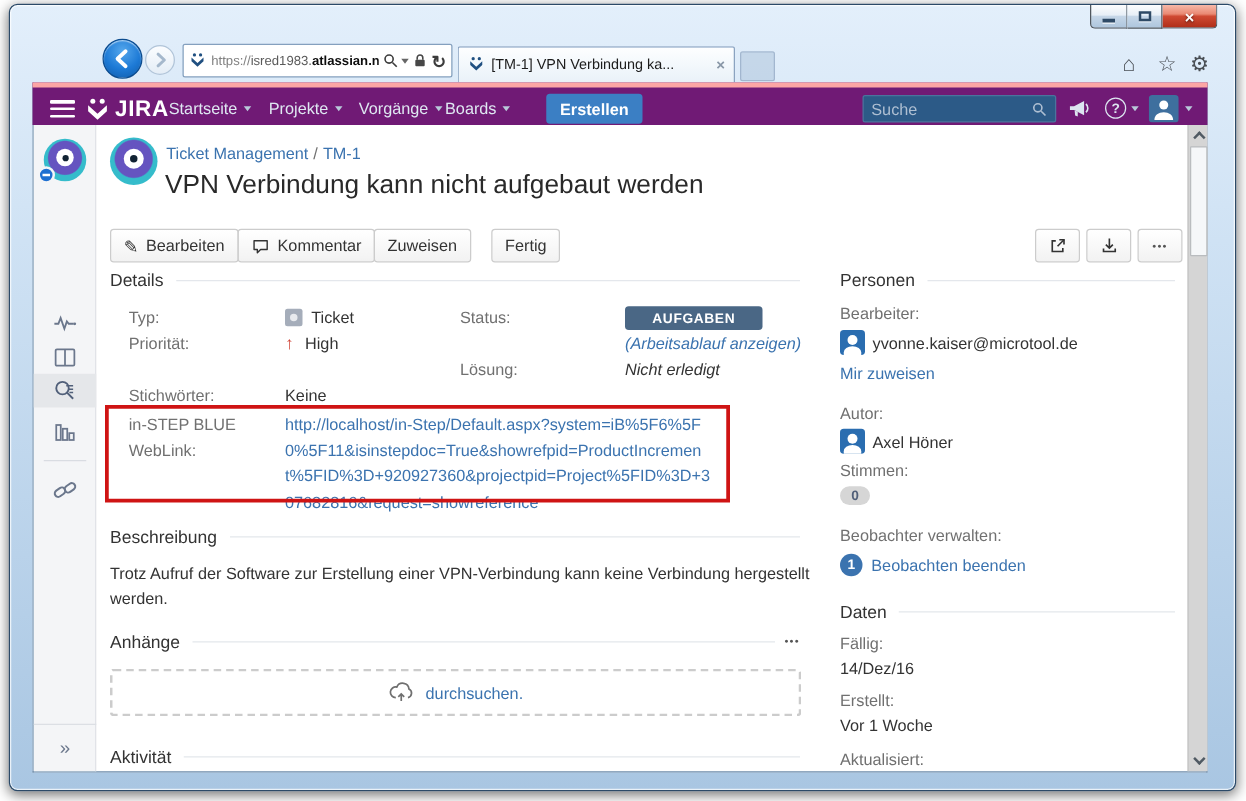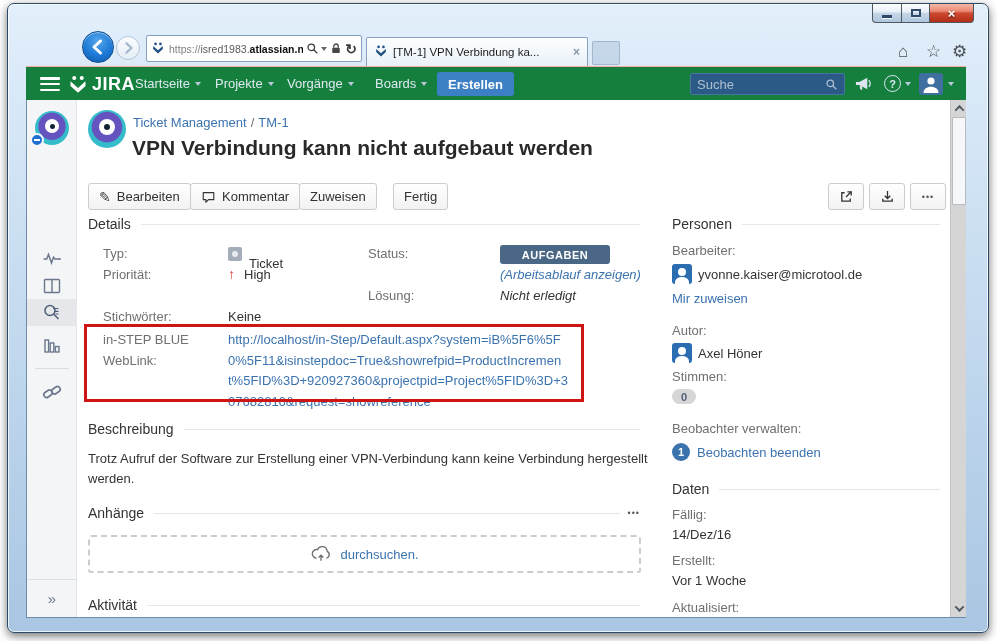--- a/index.html
+++ b/index.html
@@ -52,29 +52,29 @@
     background:rgba(140,165,195,.30); border:1px solid rgba(120,145,175,.45); border-radius:2px; }
 
   .frame-ico { position:absolute; top:43px; font-size:17px; color:#4a4f55; line-height:1; }
   #ico-home { left:898px; } #ico-star { left:926px; } #ico-gear { left:952px; }
 
   
   #client { position:absolute; left:26px; top:66px; width:940px; height:552px; background:#fff;
     border:1px solid #6d8cab; border-top:none; }
 
   
-  #navbar { position:absolute; left:26px; top:66px; width:940px; height:34px; background:#15803d;
-    border-top:1px solid #fca5a5; display:flex; align-items:center; color:#dce5f0; }
+  #navbar { position:absolute; left:26px; top:66px; width:940px; height:34px; background:#701a75;
+    border-top:4px solid #fca5a5; display:flex; align-items:center; color:#dce5f0; }
   #hamburger { position:absolute; left:14px; top:10px; width:20px; height:14px; display:flex;
     flex-direction:column; justify-content:space-between; }
   #hamburger div { height:2.5px; background:#fff; border-radius:1px; }
   #brand { position:absolute; left:42px; top:7px; display:flex; align-items:center; color:#fff; }
   #brand-text { font-size:18px; font-weight:bold; letter-spacing:.5px; margin-left:4px; }
   .nav-item { position:absolute; top:9px; font-size:13px; color:#dfe8f2; display:flex; align-items:center; gap:5px; }
-  #nav-0 { left:109px; } #nav-1 { left:189px;text-align:right; } #nav-2 { left:261px; } #nav-3 { left:349px; }
+  #nav-0 { left:109px; } #nav-1 { left:189px;text-align:right; } #nav-2 { left:261px; } #nav-3 { left:330px; }
   .caret-nav { width:0; height:0; border-left:3.5px solid transparent; border-right:3.5px solid transparent;
     border-top:4px solid #b9c9da; }
   #btn-create { position:absolute; left:411px; top:5px; height:24px; padding:0 11px; background:#3b7fc4;
     border-radius:3px; color:#fff; font-size:13px; font-weight:bold; display:flex; align-items:center; }
   #nav-search { position:absolute; left:664px; top:6px; width:155px; height:22px; background:#2c5a87;
     border:1px solid #49749d; border-radius:2px; display:flex; align-items:center; padding:0 6px; }
   #nav-search input { flex:1; background:transparent; border:none; outline:none; color:#e8eef5; font-size:13px;
     font-family:"Liberation Sans", sans-serif; width:110px; }
   #nav-search input::placeholder { color:#aebfd2; }
   #ico-megaphone { position:absolute; left:828px; top:8px; }
@@ -335,21 +335,21 @@
       </div>
   </div>
 
   <div id="proj-avatar">
       <div class="eye"></div>
       <div class="pupil"></div>
     </div>
   <div id="breadcrumb">
     <a class="link">Ticket Management</a><span class="sep">/</span><a class="link">TM-1</a>
   </div>
-  <h1 id="page-title" style="font-weight:bold">VPN Verbindung kann nicht aufgebaut werden</h1>
+  <h1 id="page-title" style="font-weight:normal">VPN Verbindung kann nicht aufgebaut werden</h1>
 
   <div id="btn-edit" class="tbtn">
     <span style="font-size:14px">✎</span>
     <span>Bearbeiten</span>
   </div>
   <div id="btn-comment" class="tbtn">
     <svg width="15" height="14" viewBox="0 0 16 16" fill="none" stroke="#333" stroke-width="1.3">
         <path d="M2 3h12v8H8l-3 3v-3H2z" stroke-linejoin="round"></path>
       </svg>
     <span>Kommentar</span>
@@ -376,21 +376,21 @@
   <div id="btn-more" class="tbtn-ico">
       <span>•••</span>
     </div>
 
   <div class="sec-head" style="left:88px;top:216px;width:552px">
     <span>Details</span>
       <div class="rule" style="flex:1"></div>
   </div>
   <span class="lbl fld-lbl" style="top:246px">Typ:</span>
   <div id="type-ico"></div>
-  <span class="val fld-val" style="left:249px;top:256px">Ticket</span>
+  <span class="val fld-val" style="left:249px;top:246px">Ticket</span>
   <span class="lbl fld-lbl" style="top:267px">Priorität:</span>
   <span id="prio-arrow">↑</span>
   <span class="val fld-val" style="left:244px;top:267px">High</span>
   <span class="lbl fld-lbl2" style="top:246px">Status:</span>
   <div id="status-badge">AUFGABEN</div>
   <a class="link fld-val2" style="top:267px">(Arbeitsablauf anzeigen)</a>
   <span class="lbl fld-lbl2" style="top:288px">Lösung:</span>
   <span class="val fld-val2" style="top:288px">Nicht erledigt</span>
   <span class="lbl fld-lbl" style="top:309px">Stichwörter:</span>
   <span class="val fld-val" style="top:309px">Keine</span>

